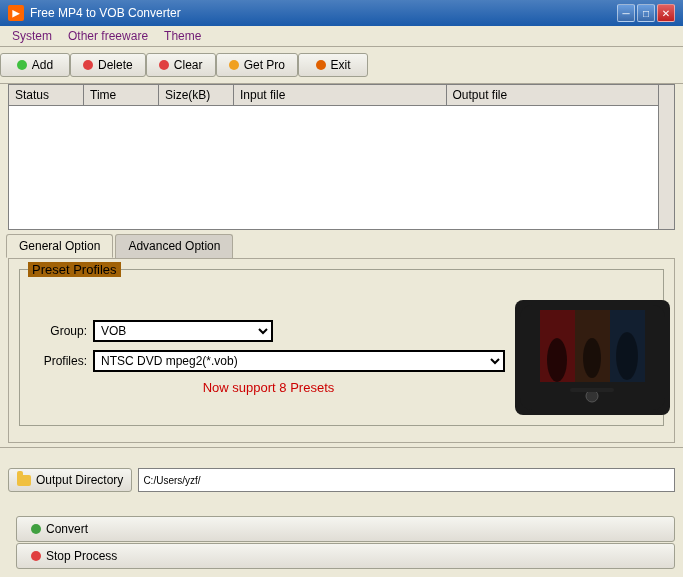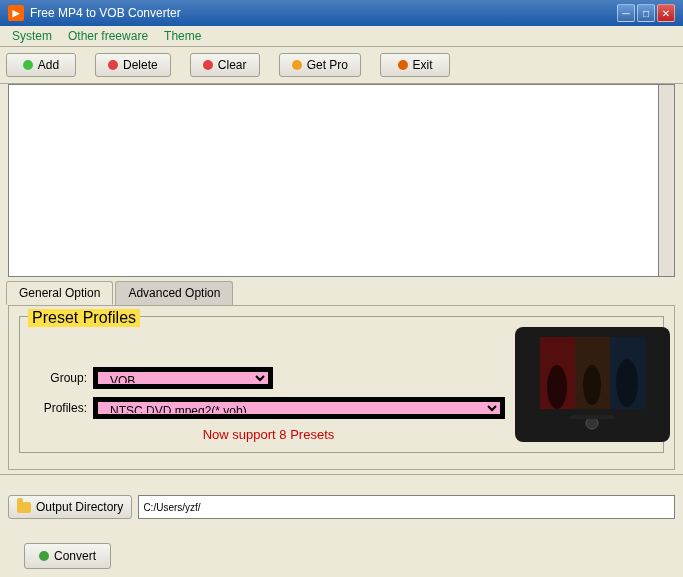--- a/index.html
+++ b/index.html
@@ -65,27 +65,27 @@
       height: 24px;
       display: flex;
       align-items: center;
       padding: 0 4px;
       border-bottom: 1px solid #aca899;
     }
     .menu-item {
       padding: 3px 8px;
       cursor: pointer;
       font-size: 12px;
-      color: #15803d;
+      color: #701a75;
     }
     .toolbar {
       background: #ece9d8;
-      padding: 6px 6px;
-      display: flex;
-      gap: 19px;
+      padding: 6px 0;
+      display: flex;
+      gap: 0;
       border-bottom: 1px solid #aca899;
     }
     .toolbar-btn {
       background: linear-gradient(to bottom, #f5f5f0, #e0ddd5);
       border: 1px solid #a0a090;
       padding: 4px 12px;
       cursor: pointer;
       font-size: 12px;
       border-radius: 3px;
       display: flex;
@@ -168,49 +168,50 @@
       border: 1px solid #a0a090;
       padding: 10px 12px;
       margin-bottom: 6px;
       position: relative;
       background: #ece9d8;
     }
     .preset-legend {
       position: absolute;
       top: -8px;
       left: 8px;
-      background: #fde047;
+      background: #a16207;
       padding: 0 4px;
-      font-size: 16px;
+      font-size: 13px;
     }
     .preset-row {
       display: flex;
       align-items: center;
       margin-bottom: 8px;
       gap: 6px;
     }
     .preset-row:last-child { margin-bottom: 0; }
     .preset-label {
       font-size: 12px;
       min-width: 55px;
       text-align: right;
     }
     .preset-select {
       height: 22px;
-      border: 5px solid #000000;
-      background: #f9a8d4;
-      font-size: 12px;
-      padding: 1px 8px;
+      border: 2px solid #000000;
+      background: #ffffff;
+      font-size: 12px;
+      padding: 1px 2px;
     }
     .group-select { width: 180px; }
     .profiles-select { width: 412px; }
     .preset-main-row {
       display: flex;
       gap: 10px;
-      align-items: flex-end;
+      align-items: center;
+      margin-top: 20px;
     }
     .preset-controls {
       flex: 1;
     }
     .preset-image {
       width: 155px;
       height: 115px;
       background: #1a1a1a;
       border-radius: 8px;
       overflow: hidden;
@@ -250,23 +251,24 @@
     .output-path-input {
       flex: 1;
       height: 24px;
       border: 1px solid #808080;
       background: white;
       font-size: 10px;
       padding: 2px 4px;
     }
     .action-bar {
       background: #ece9d8;
-      padding: 4px 8px 8px 24px;
+      padding: 4px 8px 8px 16px;
       display: flex;
       gap: 1px;
+      flex-direction: column;
     }
     .action-btn {
       background: linear-gradient(to bottom, #f5f5f0, #e0ddd5);
       border: 1px solid #a0a090;
       padding: 5px 14px;
       cursor: pointer;
       font-size: 12px;
       border-radius: 3px;
       display: flex;
       align-items: center;
@@ -340,20 +342,27 @@
       <span>Get Pro</span>
     </button>
     <button class="toolbar-btn">
       <span class="dot-orange2"></span>
       <span>Exit</span>
     </button>
   </div>
 
   <div class="table-with-scroll">
     <div class="table-main">
+      <div class="file-table-header">
+        <div class="col-status">Status</div>
+        <div class="col-time">Time</div>
+        <div class="col-size">Size(kB)</div>
+        <div class="col-input">Input file</div>
+        <div class="col-output">Output file</div>
+      </div>
       <div class="file-table-body"></div>
     </div>
     <div class="scrollbar-area"></div>
   </div>
 
   <div class="tabs-row">
     <div class="tab active">General Option</div>
     <div class="tab">Advanced Option</div>
   </div>
 
@@ -413,15 +422,19 @@
       <span>Output Directory</span>
     </button>
     <input type="text" class="output-path-input" value="C:/Users/yzf/" style="">
   </div>
 
   <div class="action-bar">
     <button class="action-btn">
       <span class="convert-dot"></span>
       <span>Convert</span>
     </button>
+    <button class="action-btn">
+      <span class="stop-dot"></span>
+      <span>Stop Process</span>
+    </button>
   </div>
 
 </div>
 
 </body></html>

